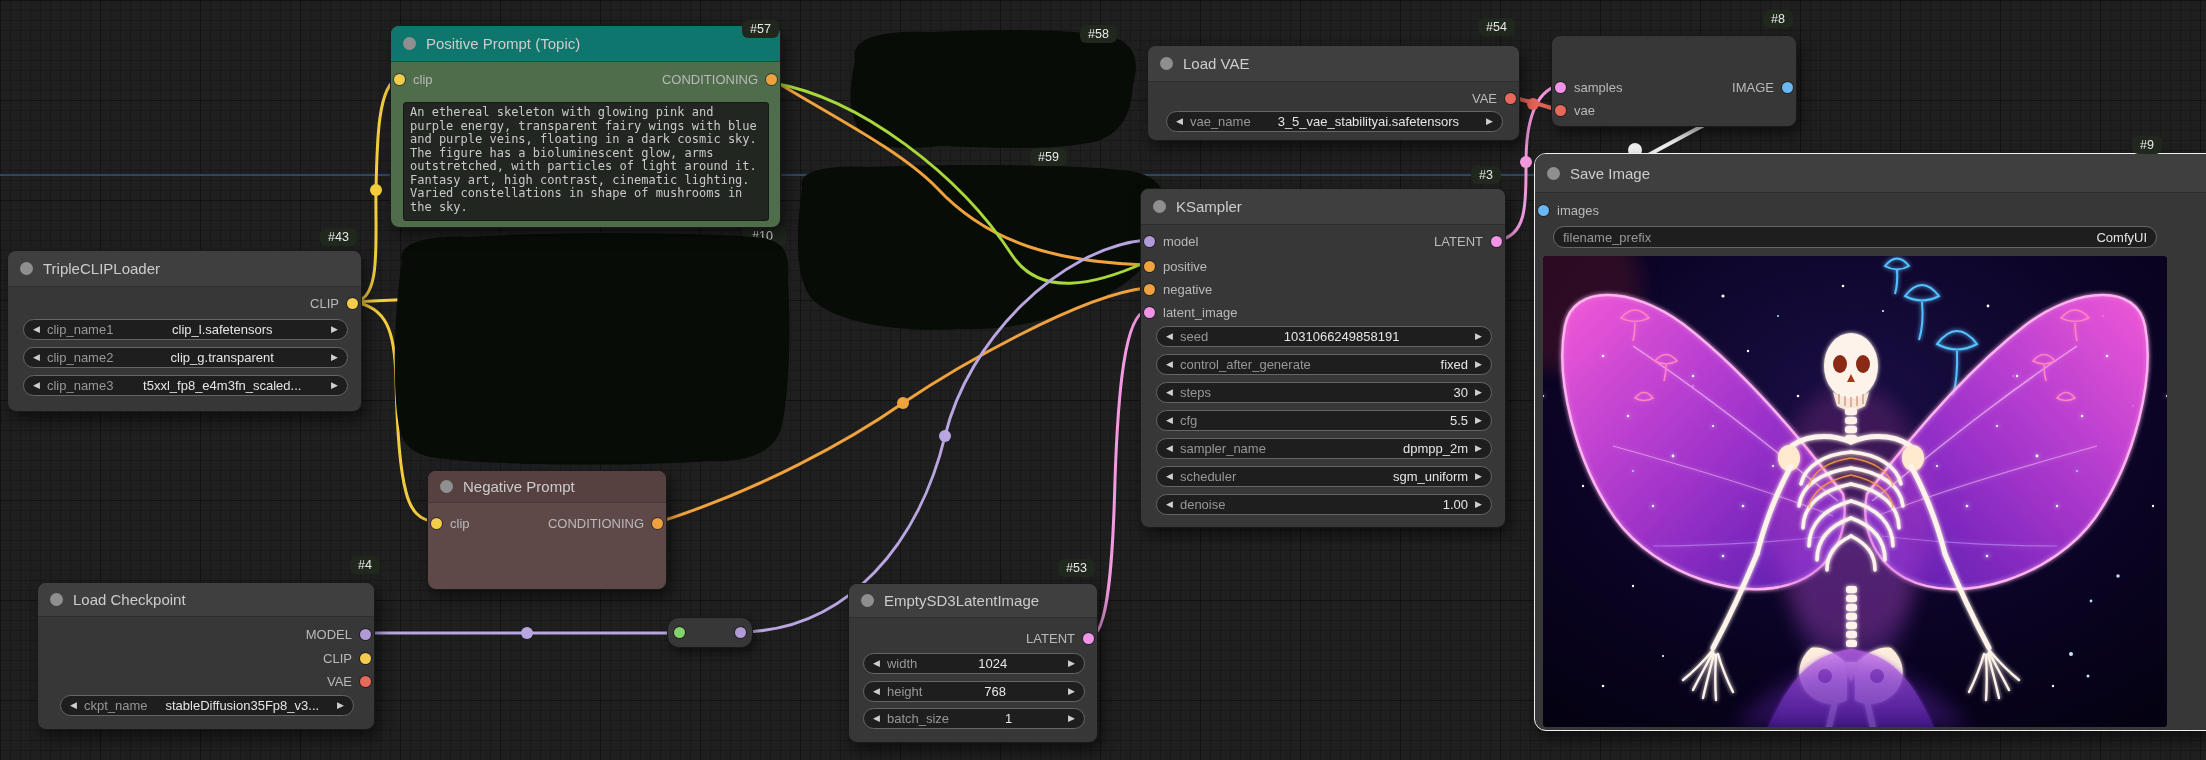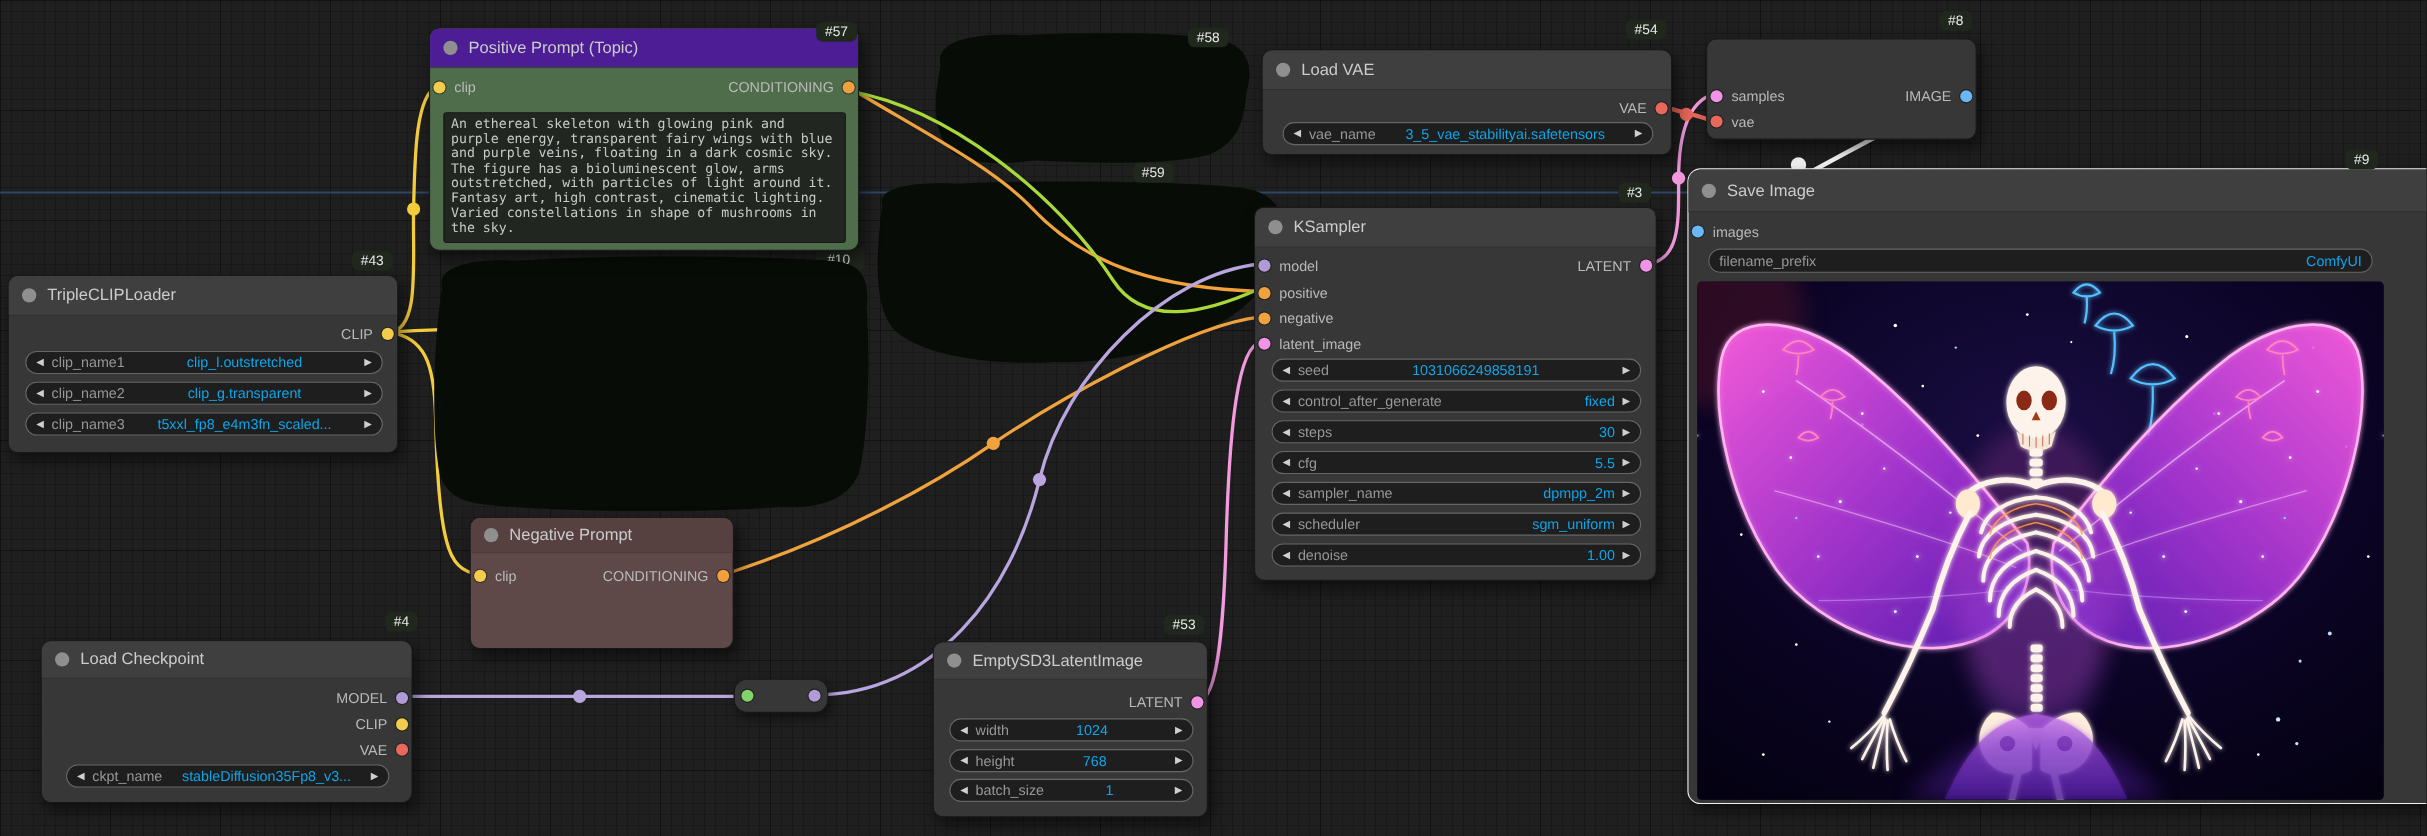--- a/index.html
+++ b/index.html
@@ -22,39 +22,39 @@
   }
   .n-head {
     position:absolute; left:0; top:0; right:0; height:36px;
     background:#3f3f3f; border-radius:8px 8px 0 0;
     display:flex; align-items:center; gap:10px; padding:0 12px;
     border-bottom:1px solid #2e2e2e;
   }
   .c-dot { width:13px; height:13px; border-radius:50%; background:#8f8f8f; flex:none; }
   .n-title { font-size:15px; color:#cccccc; white-space:nowrap; }
   .node.green { background:#4f6c4b; }
-  .node.green .n-head { background:#4c1d95; border-bottom-color:#35482f; }
+  .node.green .n-head { background:#0f766e; border-bottom-color:#35482f; }
   .node.maroon { background:#5f4848; }
   .node.maroon .n-head { background:#574040; border-bottom-color:#4a3737; }
   .node.selected { border:1px solid #f0f0f0; }
   .slot { position:absolute; height:17px; display:flex; align-items:center; gap:8px; font-size:13px; color:#b9b9b9; }
   .slot.in { left:3px; }
   .slot.out { right:3px; flex-direction:row-reverse; }
   .dot {
     width:11px; height:11px; border-radius:50%; flex:none;
     box-shadow:0 0 0 1px rgba(0,0,0,.4);
   }
   .widget {
     position:absolute; height:21px; background:#1e1e1e;
     border:1px solid #666; border-radius:11px;
     display:flex; align-items:center; font-size:13px; padding:0 9px; gap:7px;
   }
   .w-arrow { color:#cfcfcf; font-size:9px; flex:none; line-height:1; }
   .w-label { color:#979797; white-space:nowrap; }
-  .w-value { color:#0ea5e9; margin-left:auto; white-space:nowrap; }
+  .w-value { color:#e5e5e5; margin-left:auto; white-space:nowrap; }
   .w-value.center { margin:0 auto; }
   .prompt-text {
     position:absolute; background:#212621; border:1px solid #161a16; border-radius:3px;
     color:#c9c9c9; font-family:"DejaVu Sans Mono", monospace;
     font-size:12px; line-height:13.5px; padding:3px 6px; resize:none; overflow:hidden;
     width:auto;
   }
   .node.maroon .prompt-text { background:#262020; border-color:#1b1616; }
   .prompt-text::placeholder { color:#7a7a7a; }
   .badge {
@@ -130,21 +130,21 @@
       <span class="c-dot"></span>
       <span class="n-title">TripleCLIPLoader</span>
     </div>
     <div class="slot out" style="top:44px">
       <span class="dot" style="background:#f3cc4b"></span>
       <span>CLIP</span>
     </div>
     <div class="widget" style="left:15px; top:68px; width:325px;">
       <span class="w-arrow">◀</span>
       <span class="w-label">clip_name1</span>
-      <span class="w-value center">clip_l.outstretched</span>
+      <span class="w-value center">clip_l.safetensors</span>
       <span class="w-arrow">▶</span>
     </div>
     <div class="widget" style="left:15px; top:96px; width:325px;">
       <span class="w-arrow">◀</span>
       <span class="w-label">clip_name2</span>
       <span class="w-value center">clip_g.transparent</span>
       <span class="w-arrow">▶</span>
     </div>
     <div class="widget" style="left:15px; top:124px; width:325px;">
       <span class="w-arrow">◀</span>

